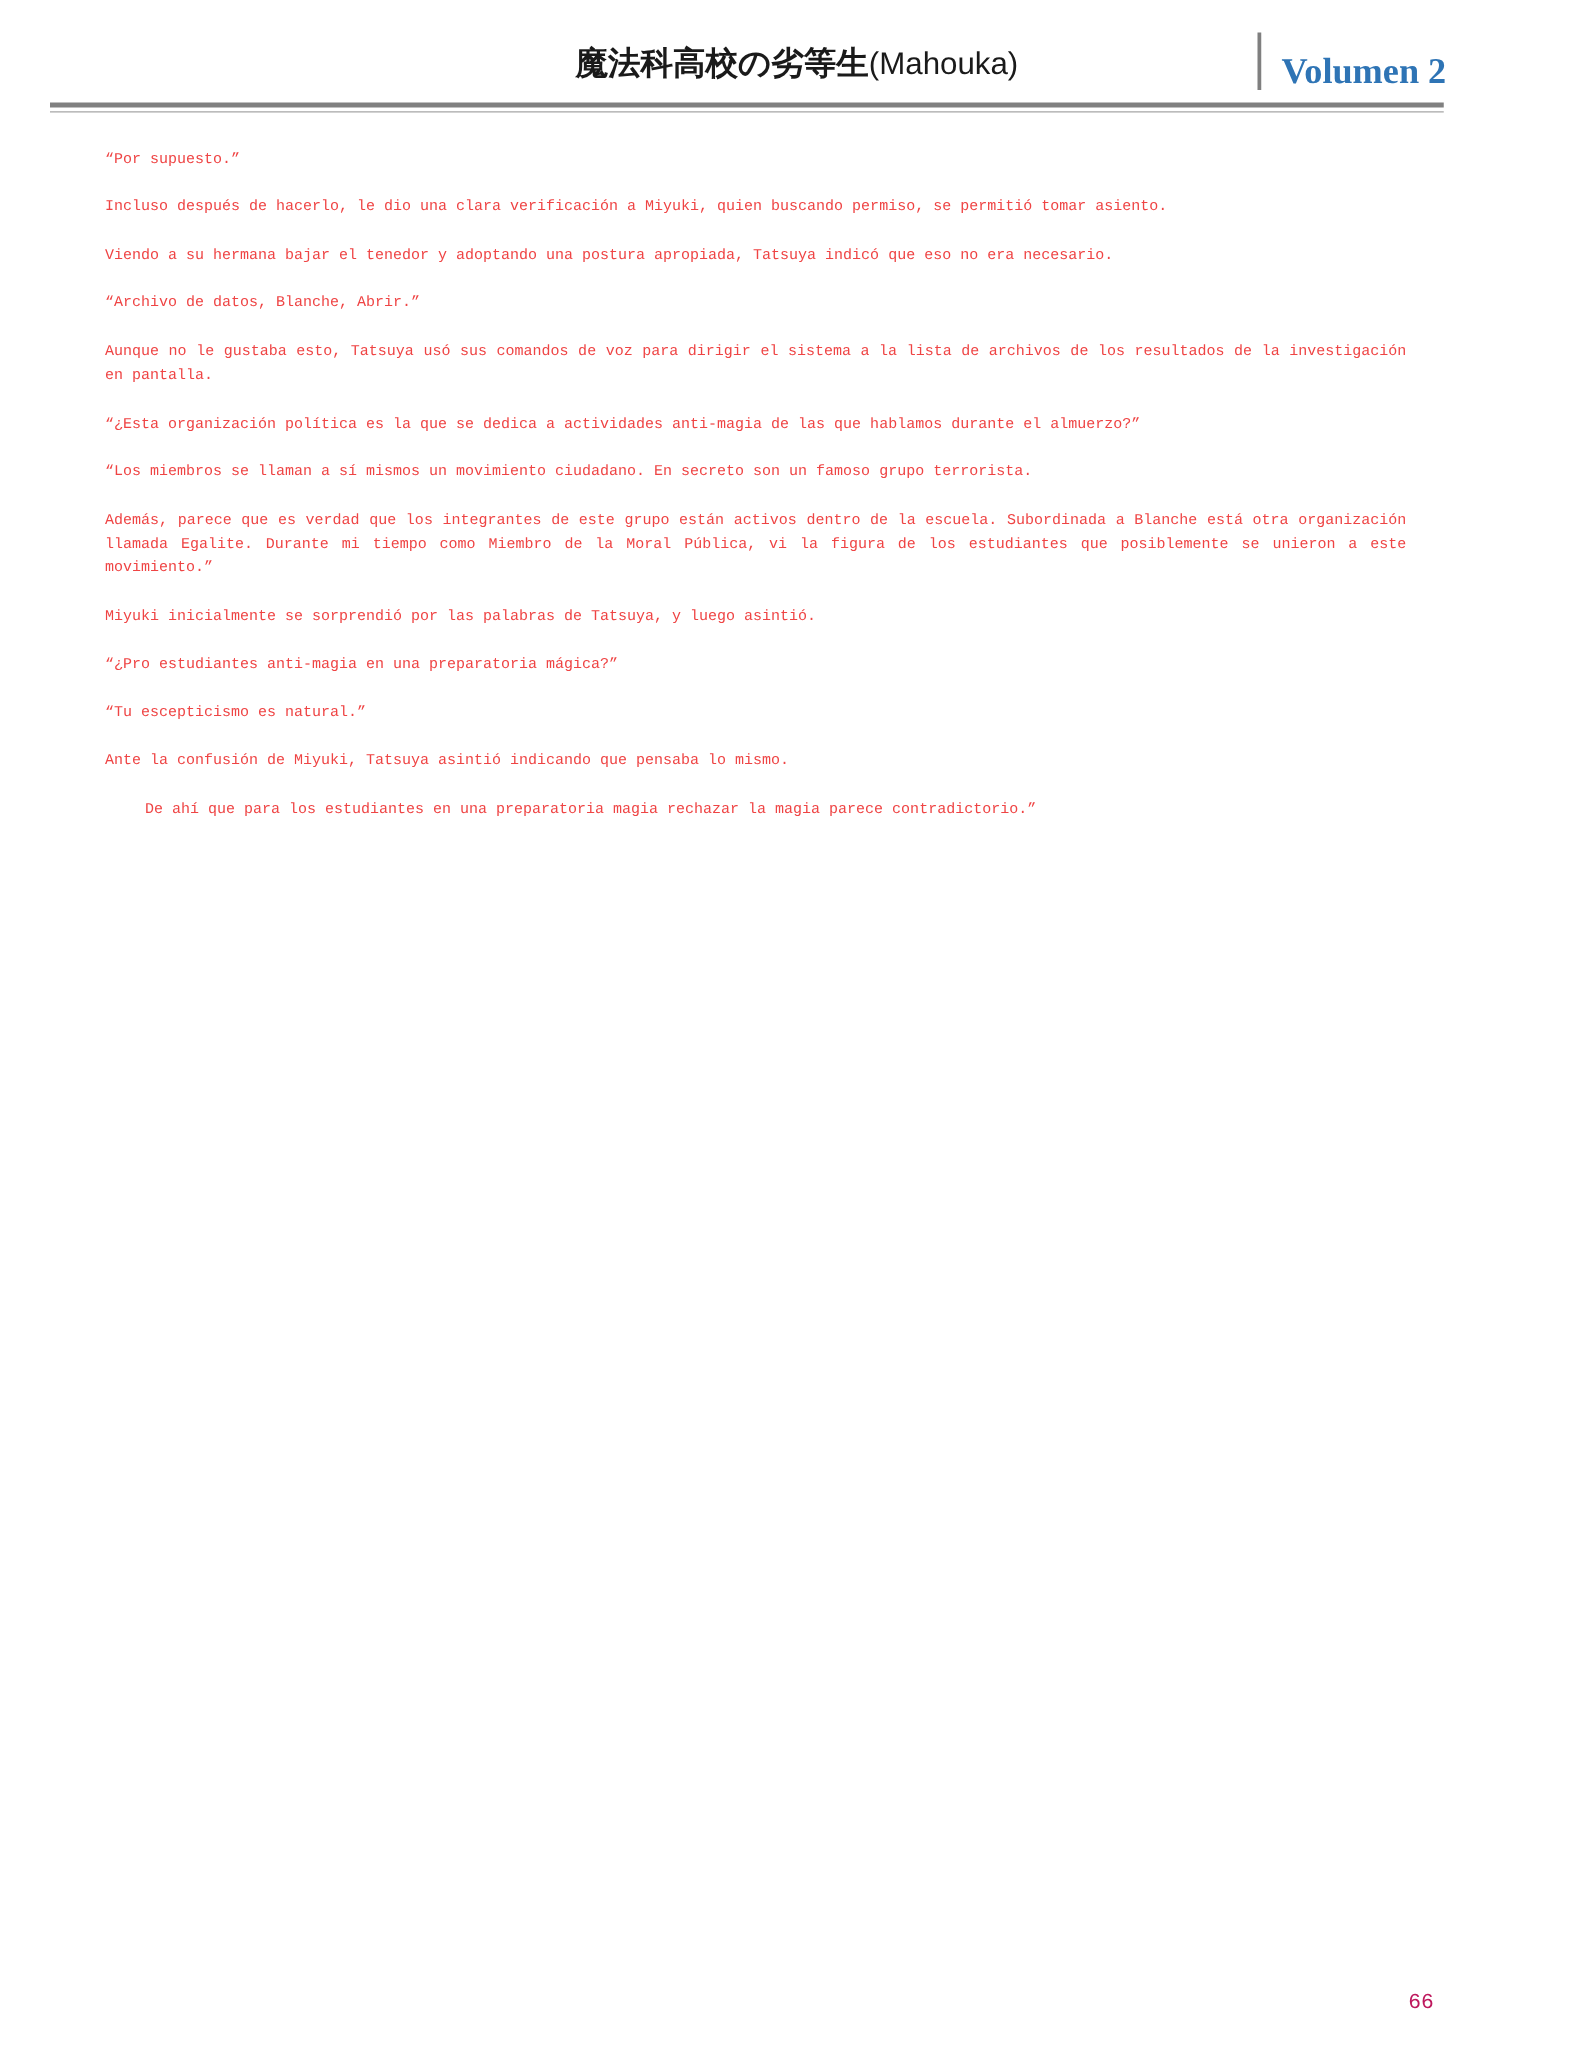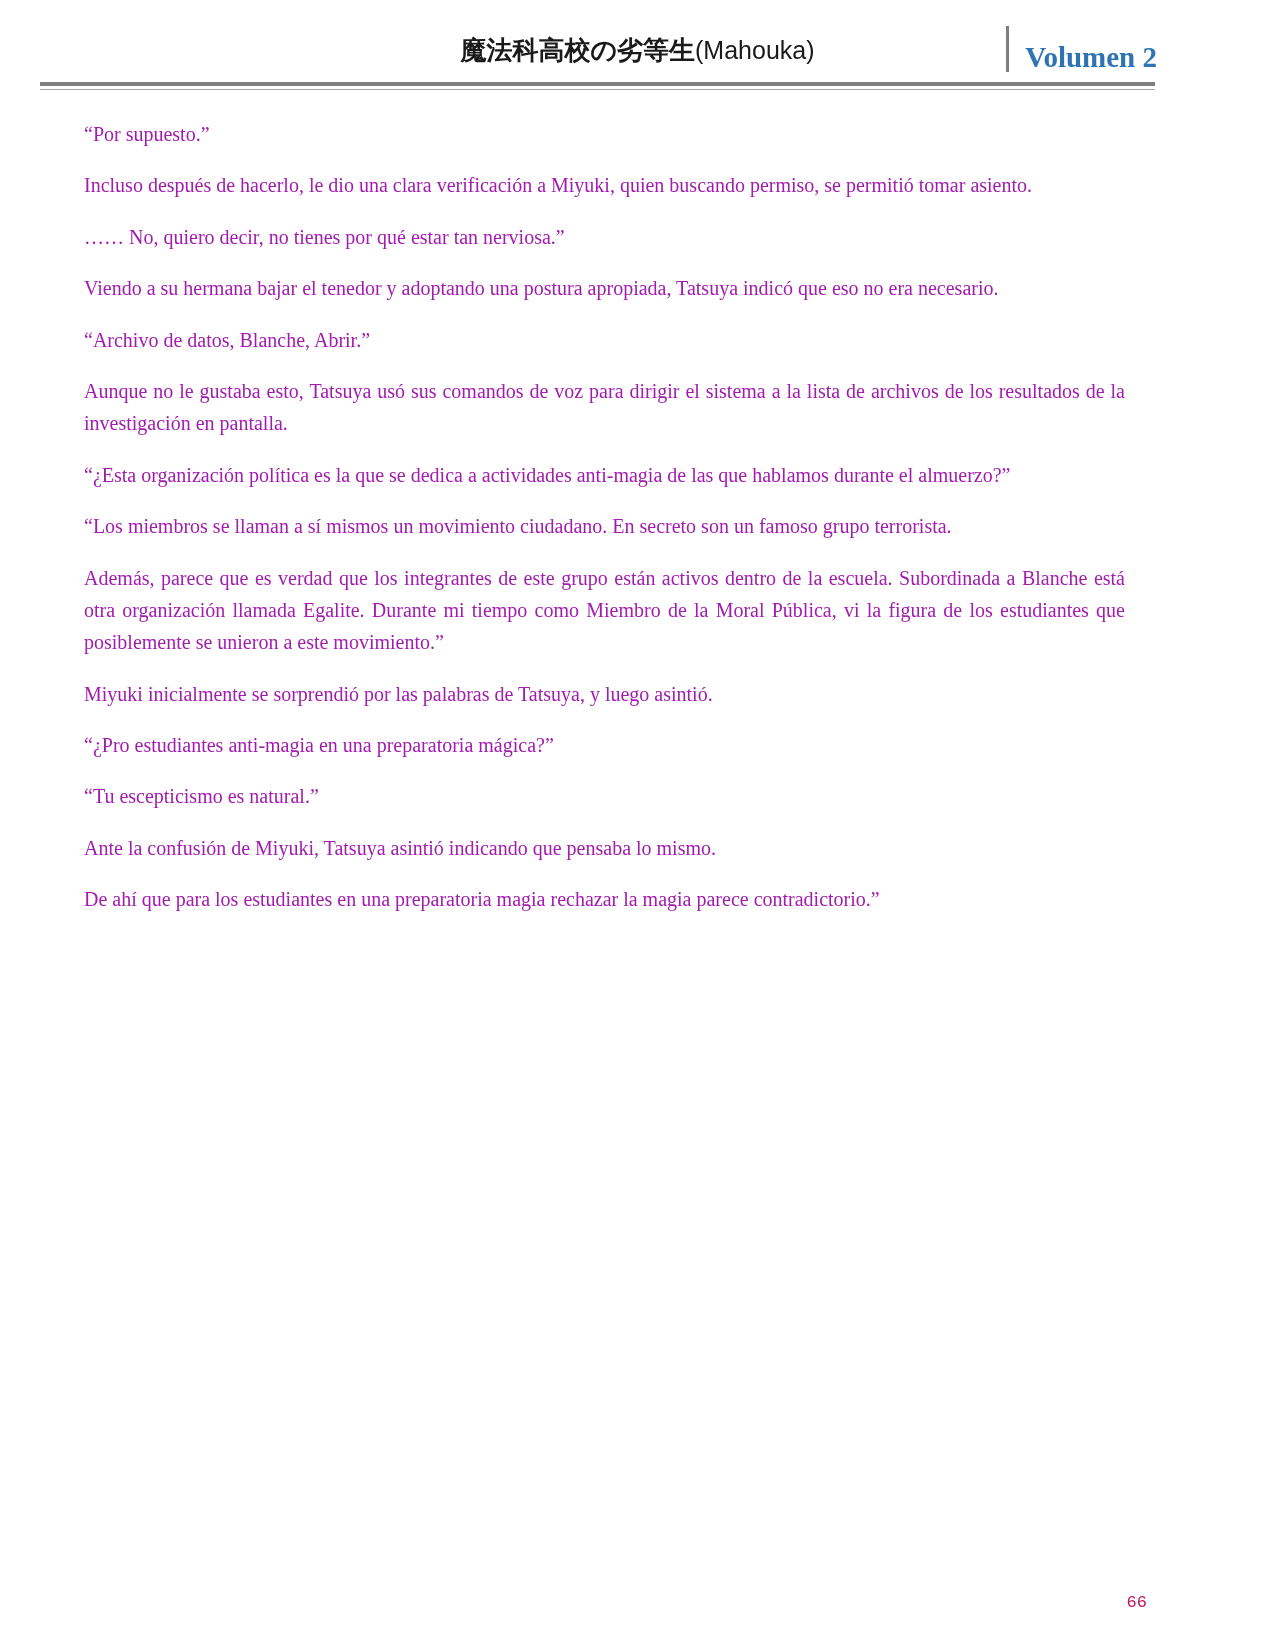--- a/index.html
+++ b/index.html
@@ -94,31 +94,32 @@
     height: 1px;
     background: #a6a6a6;
   }
 
   
   .content {
     padding: 26px 150px 0 84px;
     box-sizing: border-box;
   }
   p.para {
-    font-family: Liberation Serif, serif;
-    font-size: 20px;
+    font-family: Liberation Mono, monospace;
+    font-size: 12px;
     line-height: 1.62;
     text-align: justify;
     text-justify: inter-word;
     margin: 0 0 19px 0;
-    color: #a21caf;
+    color: #ef4444;
     hyphens: none;
   }
   p.para:last-child {
     margin-bottom: 0;
+    margin-left: 32px;
   }
 
   
   .footer {
     position: absolute;
     left: 0;
     right: 0;
     bottom: 38px;
     padding: 0 128px 0 84px;
     box-sizing: border-box;
@@ -146,21 +147,20 @@
         <div class="header-volume">Volumen 2</div>
       </div>
     </div>
     <div class="header-rule"></div>
     <div class="header-rule-thin"></div>
   </div>
 
   <div class="content">
     <p class="para">“Por supuesto.”</p>
     <p class="para">Incluso después de hacerlo, le dio una clara verificación a Miyuki, quien buscando permiso, se permitió tomar asiento.</p>
-    <p class="para">…… No, quiero decir, no tienes por qué estar tan nerviosa.”</p>
     <p class="para">Viendo a su hermana bajar el tenedor y adoptando una postura apropiada, Tatsuya indicó que eso no era necesario.</p>
     <p class="para">“Archivo de datos, Blanche, Abrir.”</p>
     <p class="para">Aunque no le gustaba esto, Tatsuya usó sus comandos de voz para dirigir el sistema a la lista de archivos de los resultados de la investigación en pantalla.</p>
     <p class="para">“¿Esta organización política es la que se dedica a actividades anti-magia de las que hablamos durante el almuerzo?”</p>
     <p class="para">“Los miembros se llaman a sí mismos un movimiento ciudadano. En secreto son un famoso grupo terrorista.</p>
     <p class="para">Además, parece que es verdad que los integrantes de este grupo están activos dentro de la escuela. Subordinada a Blanche está otra organización llamada Egalite. Durante mi tiempo como Miembro de la Moral Pública, vi la figura de los estudiantes que posiblemente se unieron a este movimiento.”</p>
     <p class="para">Miyuki inicialmente se sorprendió por las palabras de Tatsuya, y luego asintió.</p>
     <p class="para">“¿Pro estudiantes anti-magia en una preparatoria mágica?”</p>
     <p class="para">“Tu escepticismo es natural.”</p>
     <p class="para">Ante la confusión de Miyuki, Tatsuya asintió indicando que pensaba lo mismo.</p>

